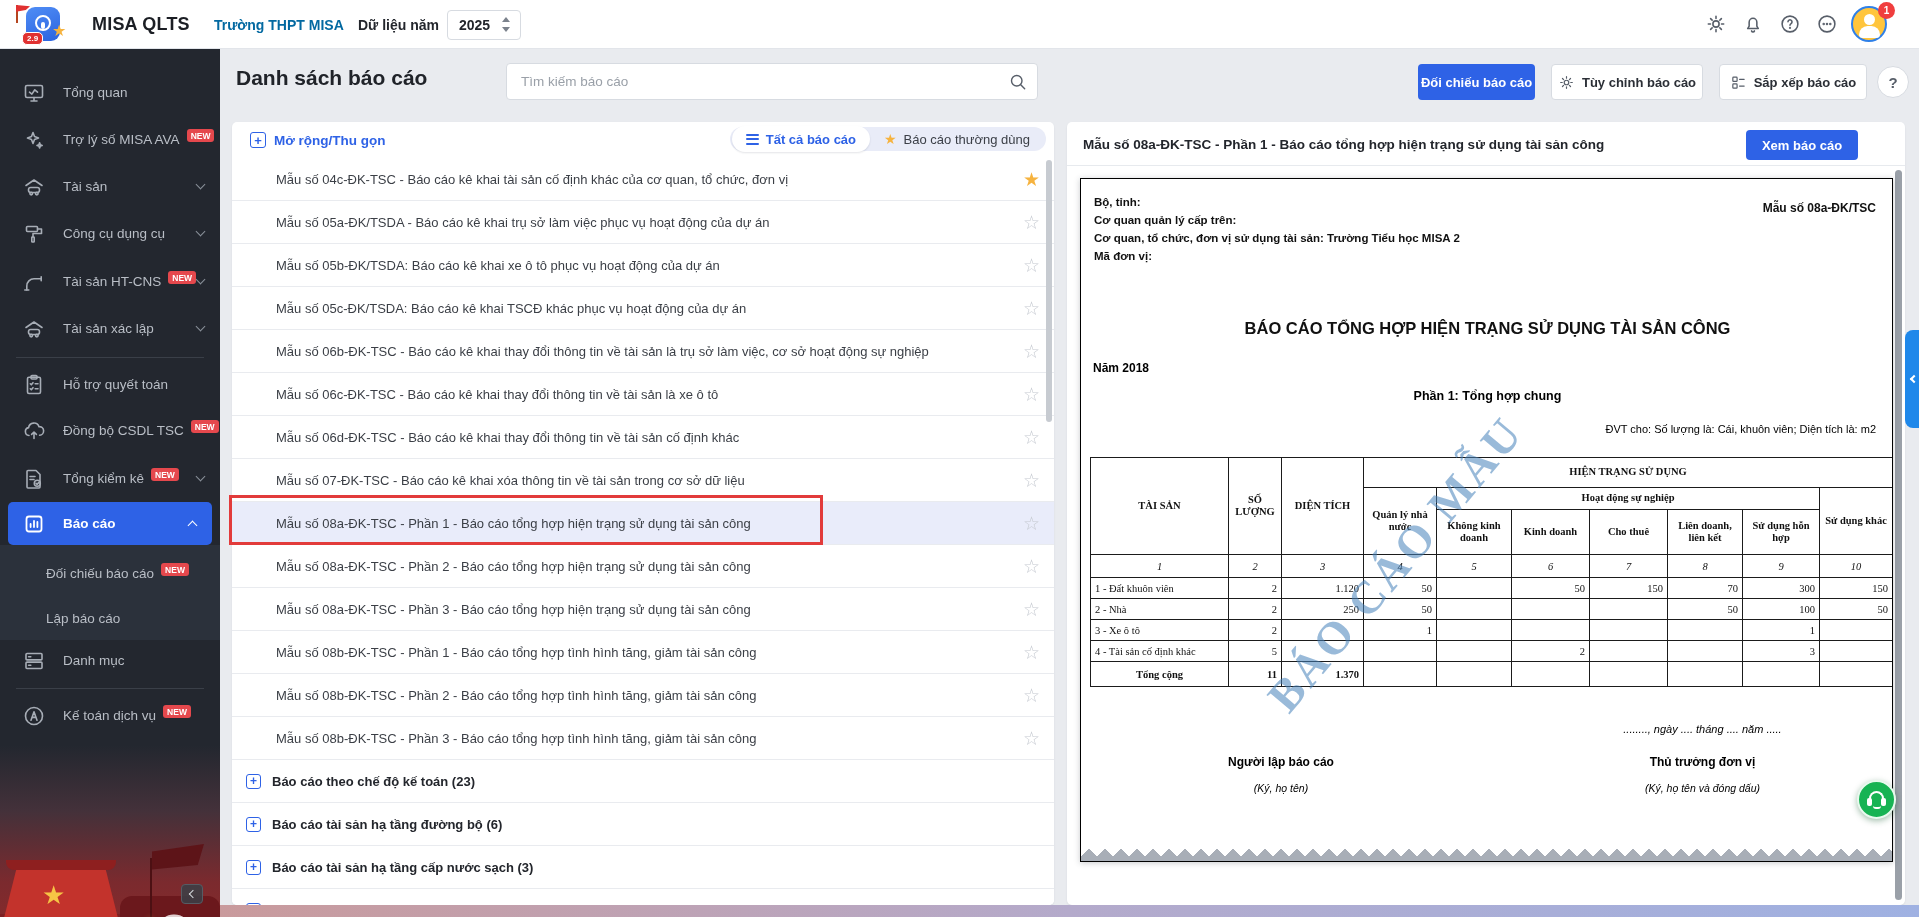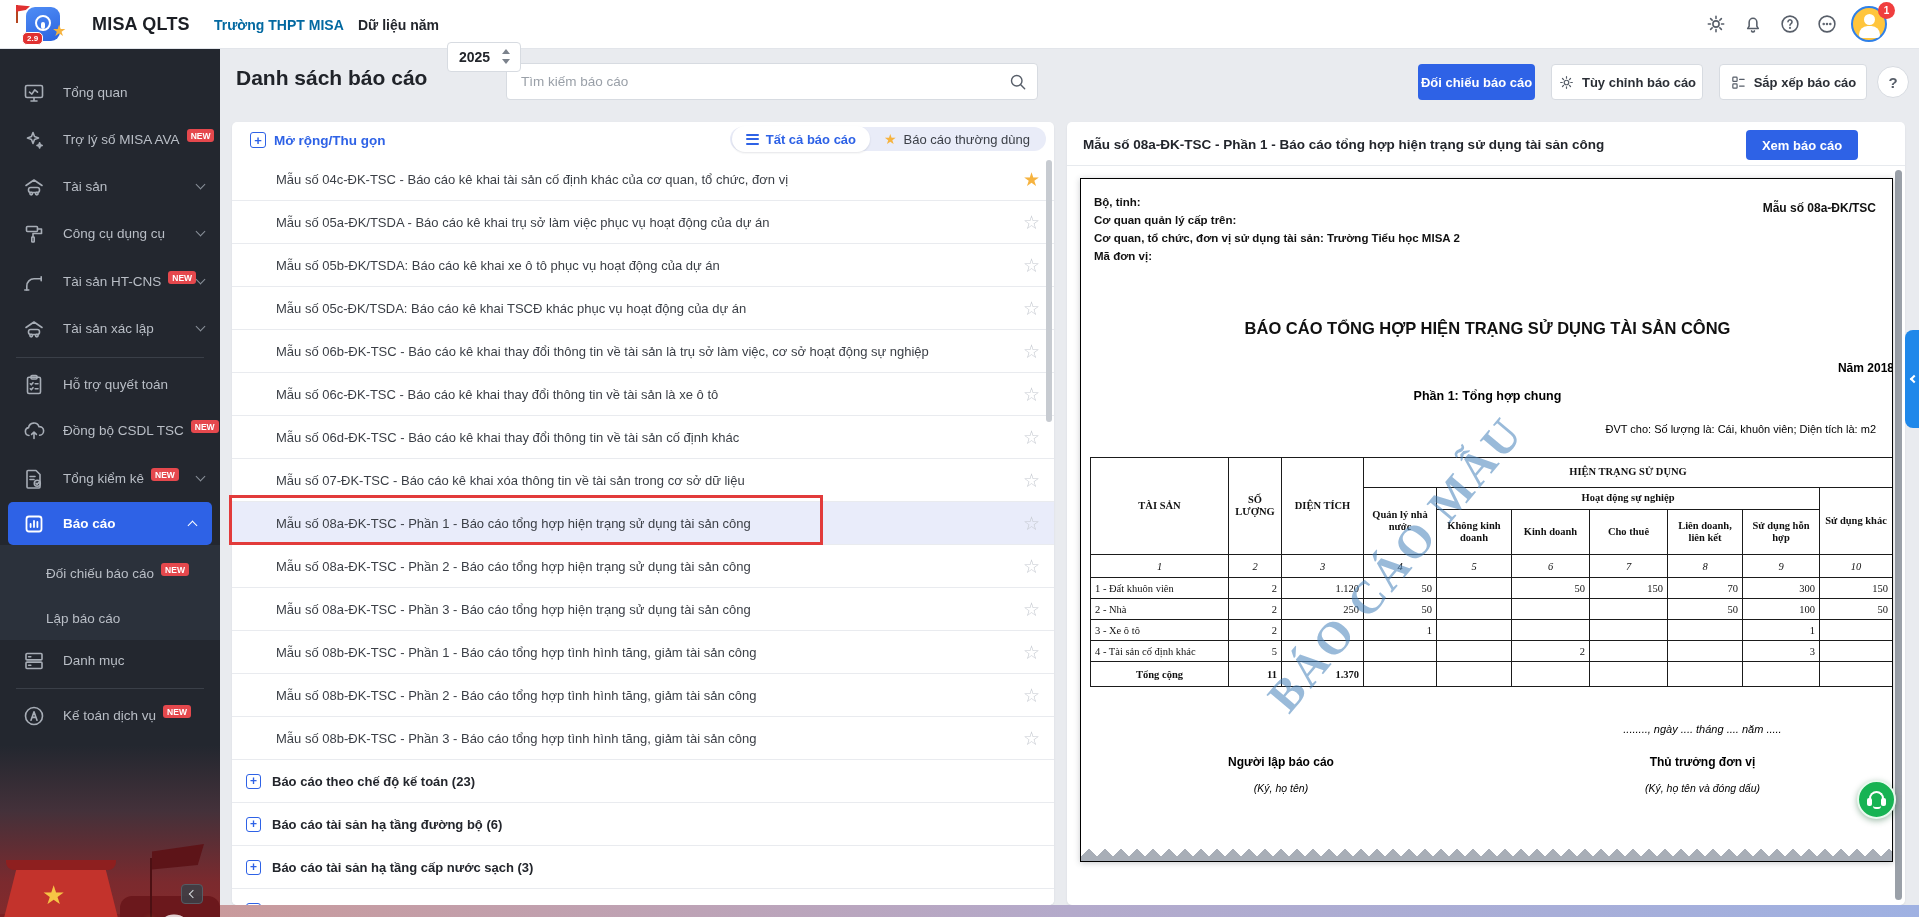--- a/index.html
+++ b/index.html
@@ -7,21 +7,21 @@
   #app{position:relative;width:1919px;height:917px;background:#e9ebef;overflow:hidden;}
   .abs{position:absolute;}
   svg{display:block;}
   .ico{stroke:#a7adb6;fill:none;stroke-width:1.6;stroke-linecap:round;stroke-linejoin:round;}
   .ico-dark{stroke:#575e69;fill:none;stroke-width:1.7;stroke-linecap:round;stroke-linejoin:round;}
   
   #topbar{left:0;top:0;width:1919px;height:49px;background:#fff;border-bottom:1px solid #e2e5ea;z-index:30;}
   #appname{left:92px;top:14px;font-size:18px;font-weight:bold;color:#1b1e24;letter-spacing:.2px;}
   #orgname{left:214px;top:17px;font-size:14px;font-weight:600;color:#0369a1;}
   #yearlabel{left:358px;top:17px;font-size:14px;color:#23262c;font-weight:600;}
-  #yearbox{left:447px;top:10px;width:74px;height:30px;border:1px solid #d7dbe1;border-radius:4px;background:#fff;margin-top:32px;}
+  #yearbox{left:447px;top:10px;width:74px;height:30px;border:1px solid #d7dbe1;border-radius:4px;background:#fff;}
   #yearval{left:11px;top:6px;font-size:14px;font-weight:600;color:#23262c;}
   .tri{width:0;height:0;border-left:4px solid transparent;border-right:4px solid transparent;}
   .tri.up{border-bottom:5px solid #7b828c;}
   .tri.dn{border-top:5px solid #7b828c;}
   .tbico{width:36px;height:36px;top:6px;display:flex;align-items:center;justify-content:center;border-radius:50%;}
   #avatar{left:1851px;top:6px;width:36px;height:36px;border-radius:50%;background:#ffc53d;border:2px solid #2f80e8;}
   #avatar .head{position:absolute;left:11px;top:6px;width:11px;height:11px;border-radius:50%;background:#fff;}
   #avatar .body{position:absolute;left:6px;top:18px;width:21px;height:12px;border-radius:10px 10px 4px 4px;background:#fff;}
   #notifbadge{left:1878px;top:2px;min-width:17px;height:17px;border-radius:9px;background:#f03e3e;color:#fff;font-size:10px;font-weight:bold;display:flex;align-items:center;justify-content:center;padding:0 4px;z-index:31;}
   
@@ -96,21 +96,21 @@
   #prevcard{left:1067px;top:122px;width:838px;height:783px;background:#fff;border-radius:5px;box-shadow:0 1px 2px rgba(28,36,54,.08);}
   #prevtitle{position:absolute;left:16px;top:15px;font-size:13.5px;font-weight:600;color:#23262c;white-space:nowrap;}
   #viewbtn{position:absolute;right:47px;top:8px;width:112px;height:30px;background:#2e62e6;color:#fff;border-radius:4px;font-size:13px;font-weight:600;display:flex;align-items:center;justify-content:center;cursor:pointer;}
   #prevdiv{position:absolute;left:0;top:43px;width:838px;height:1px;background:#e7eaee;}
   #prevscroll{position:absolute;right:3px;top:48px;width:7px;height:730px;background:#9aa0a8;border-radius:4px;}
   
   #doc{left:1080px;top:178px;width:813px;height:684px;background:#fff;border:1px solid #000000;box-shadow:0 1px 6px rgba(40,46,60,.25);font-family:"Liberation Serif","DejaVu Serif",serif;overflow:hidden;}
   #doc .meta{position:absolute;left:13px;top:14px;font-size:11.5px;font-weight:bold;line-height:18px;color:#111;}
   #doc .formcode{position:absolute;right:16px;top:22px;font-size:12px;font-weight:bold;color:#111;}
   #doc .dtitle{position:absolute;left:0;width:813px;top:140px;text-align:center;font-size:16.5px;font-weight:bold;color:#111;}
-  #doc .dyear{position:absolute;left:0;width:813px;top:182px;text-align:right;font-size:12px;font-weight:bold;}
+  #doc .dyear{position:absolute;left:12px;width:813px;top:182px;text-align:left;font-size:12px;font-weight:bold;}
   #doc .dpart{position:absolute;left:0;width:813px;top:210px;text-align:center;font-size:12.5px;font-weight:bold;}
   #doc .dunit{position:absolute;right:16px;top:244px;font-size:11px;}
   #rpt{position:absolute;left:9px;top:278px;border-collapse:collapse;table-layout:fixed;width:802px;}
   #rpt td{border:1px solid #1b1b1b;font-family:"Liberation Serif","DejaVu Serif",serif;font-size:10.5px;color:#111;padding:0 4px;overflow:hidden;}
   #rpt tr.hA td{height:30px;} #rpt tr.hB td{height:22px;} #rpt tr.hC td{height:45px;}
   #rpt td.hd{text-align:center;font-weight:bold;vertical-align:middle;line-height:1.15;}
   #rpt tr.idx td{height:23px;text-align:center;font-style:italic;}
   #rpt tr.dr td{height:21px;}
   #rpt tr.dr td.nm{text-align:left;}
   #rpt td.num{text-align:right;}

